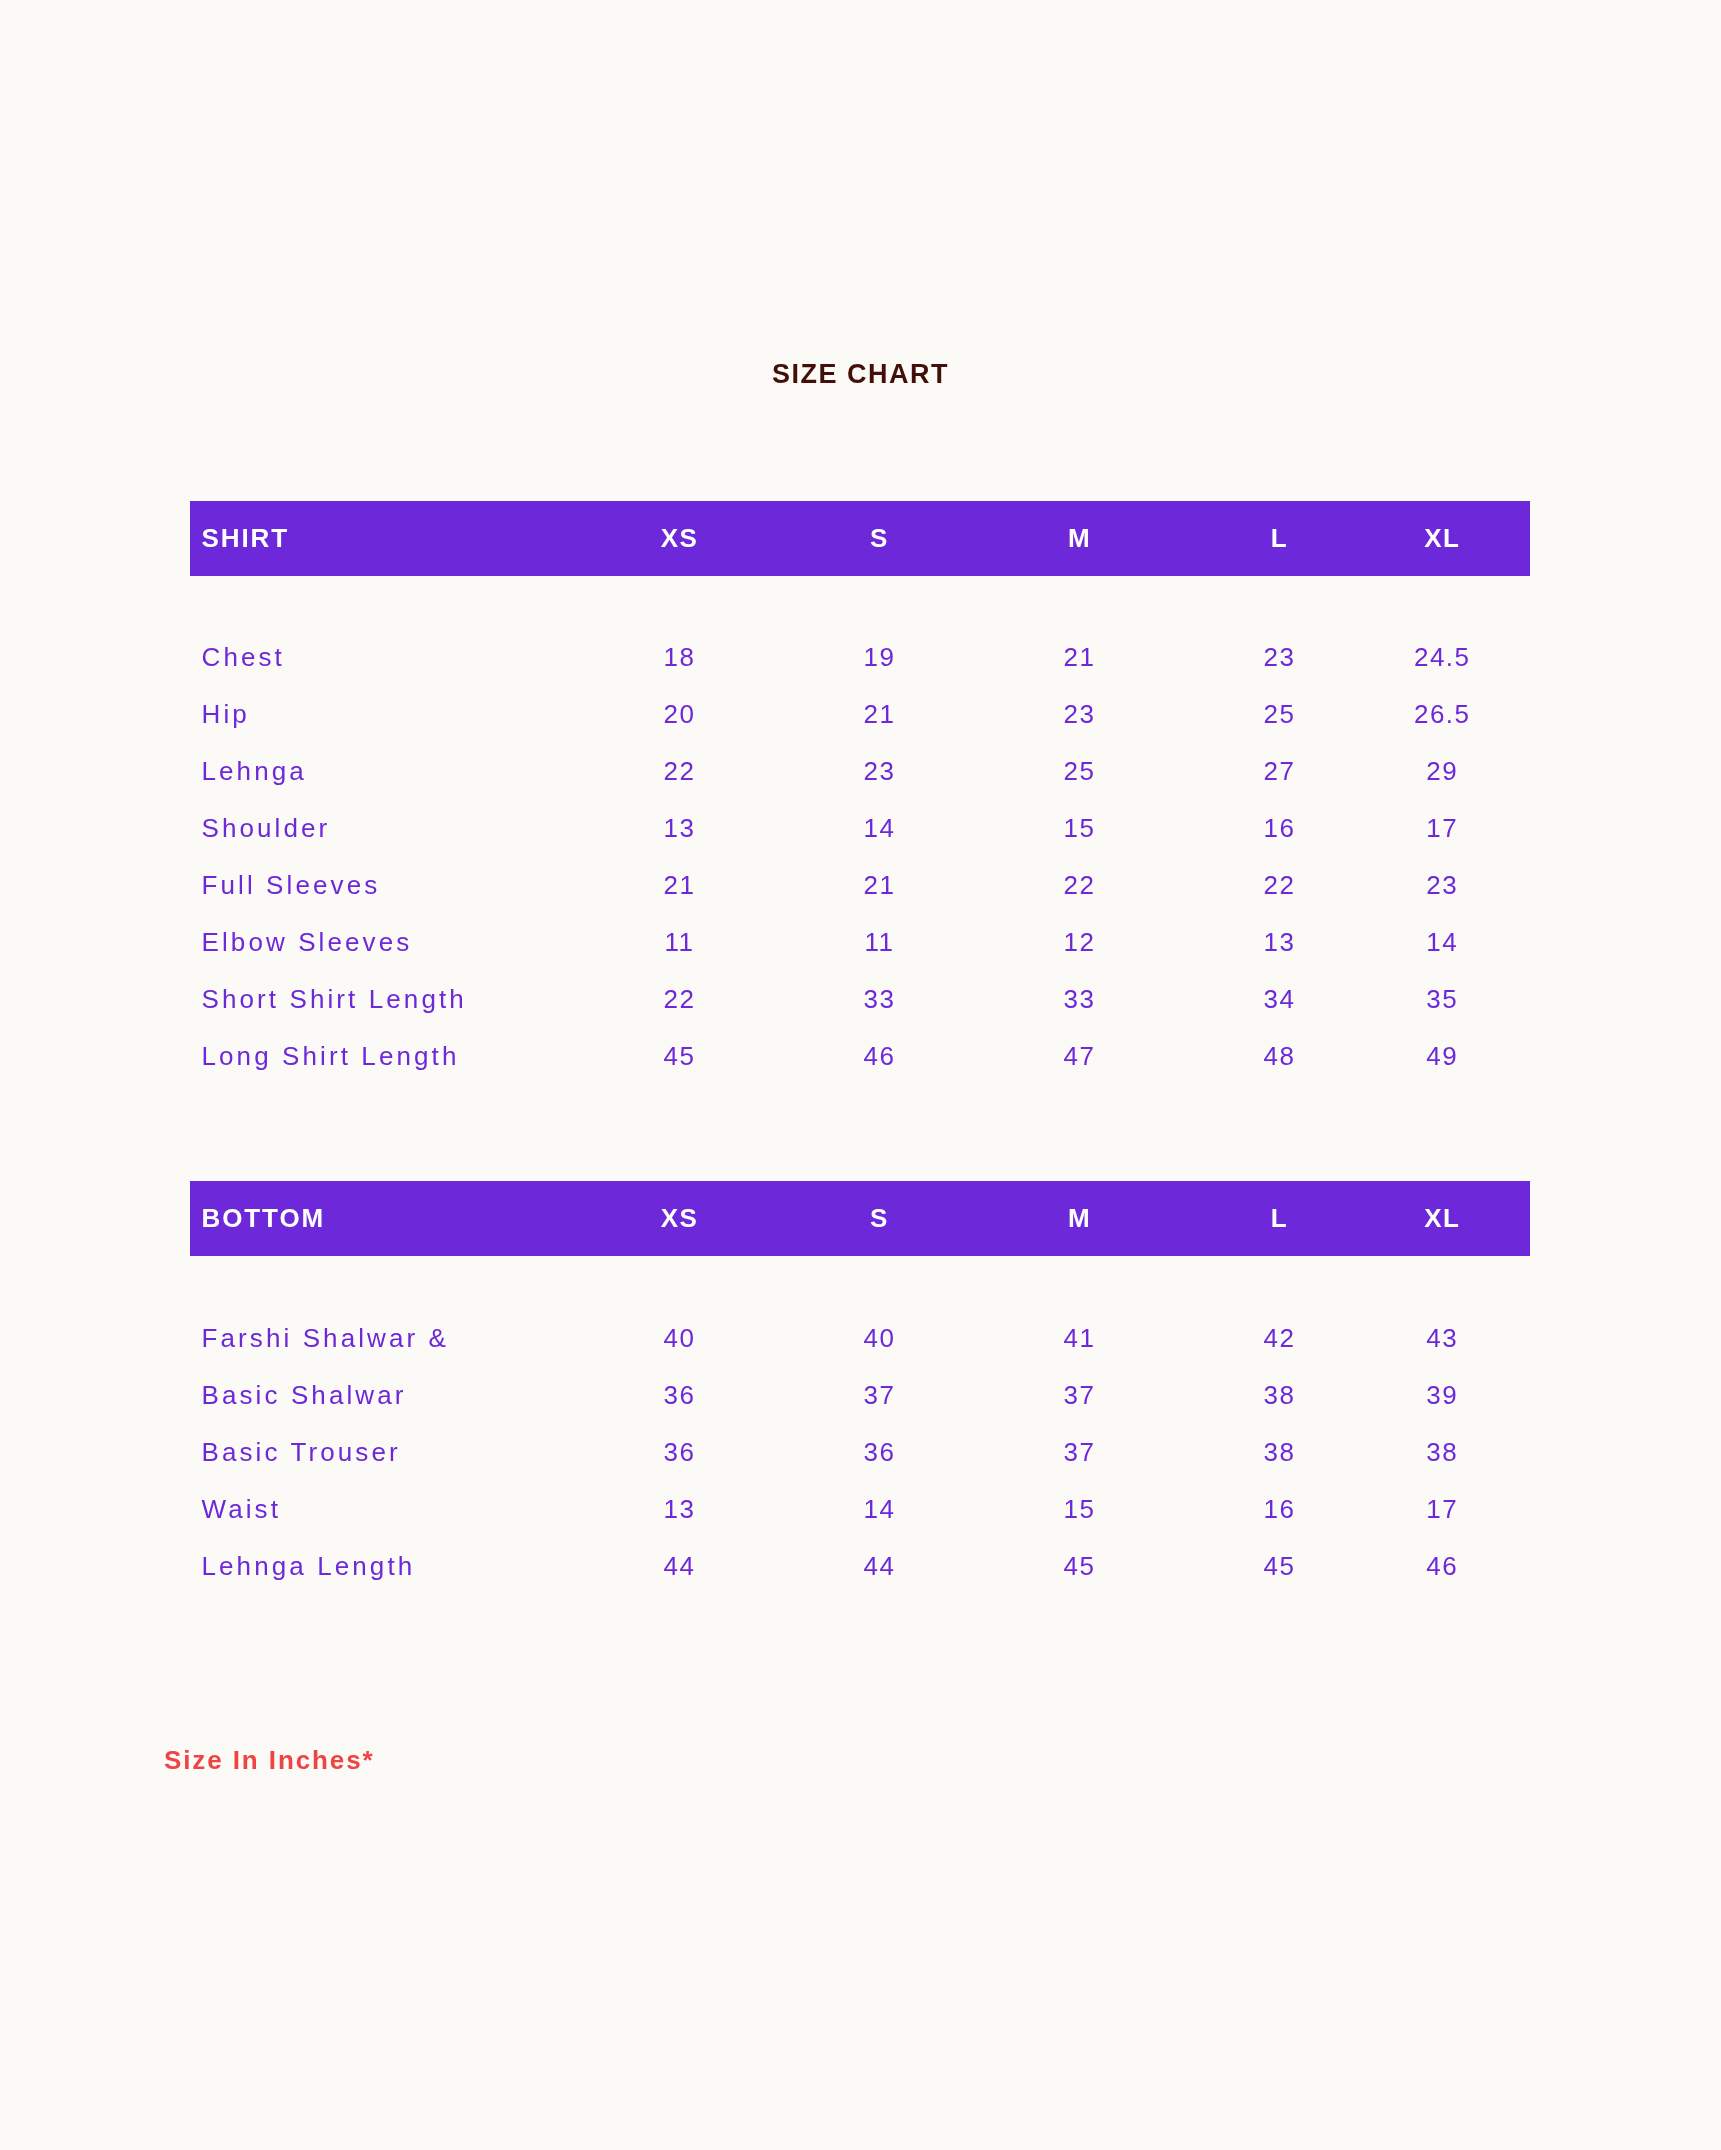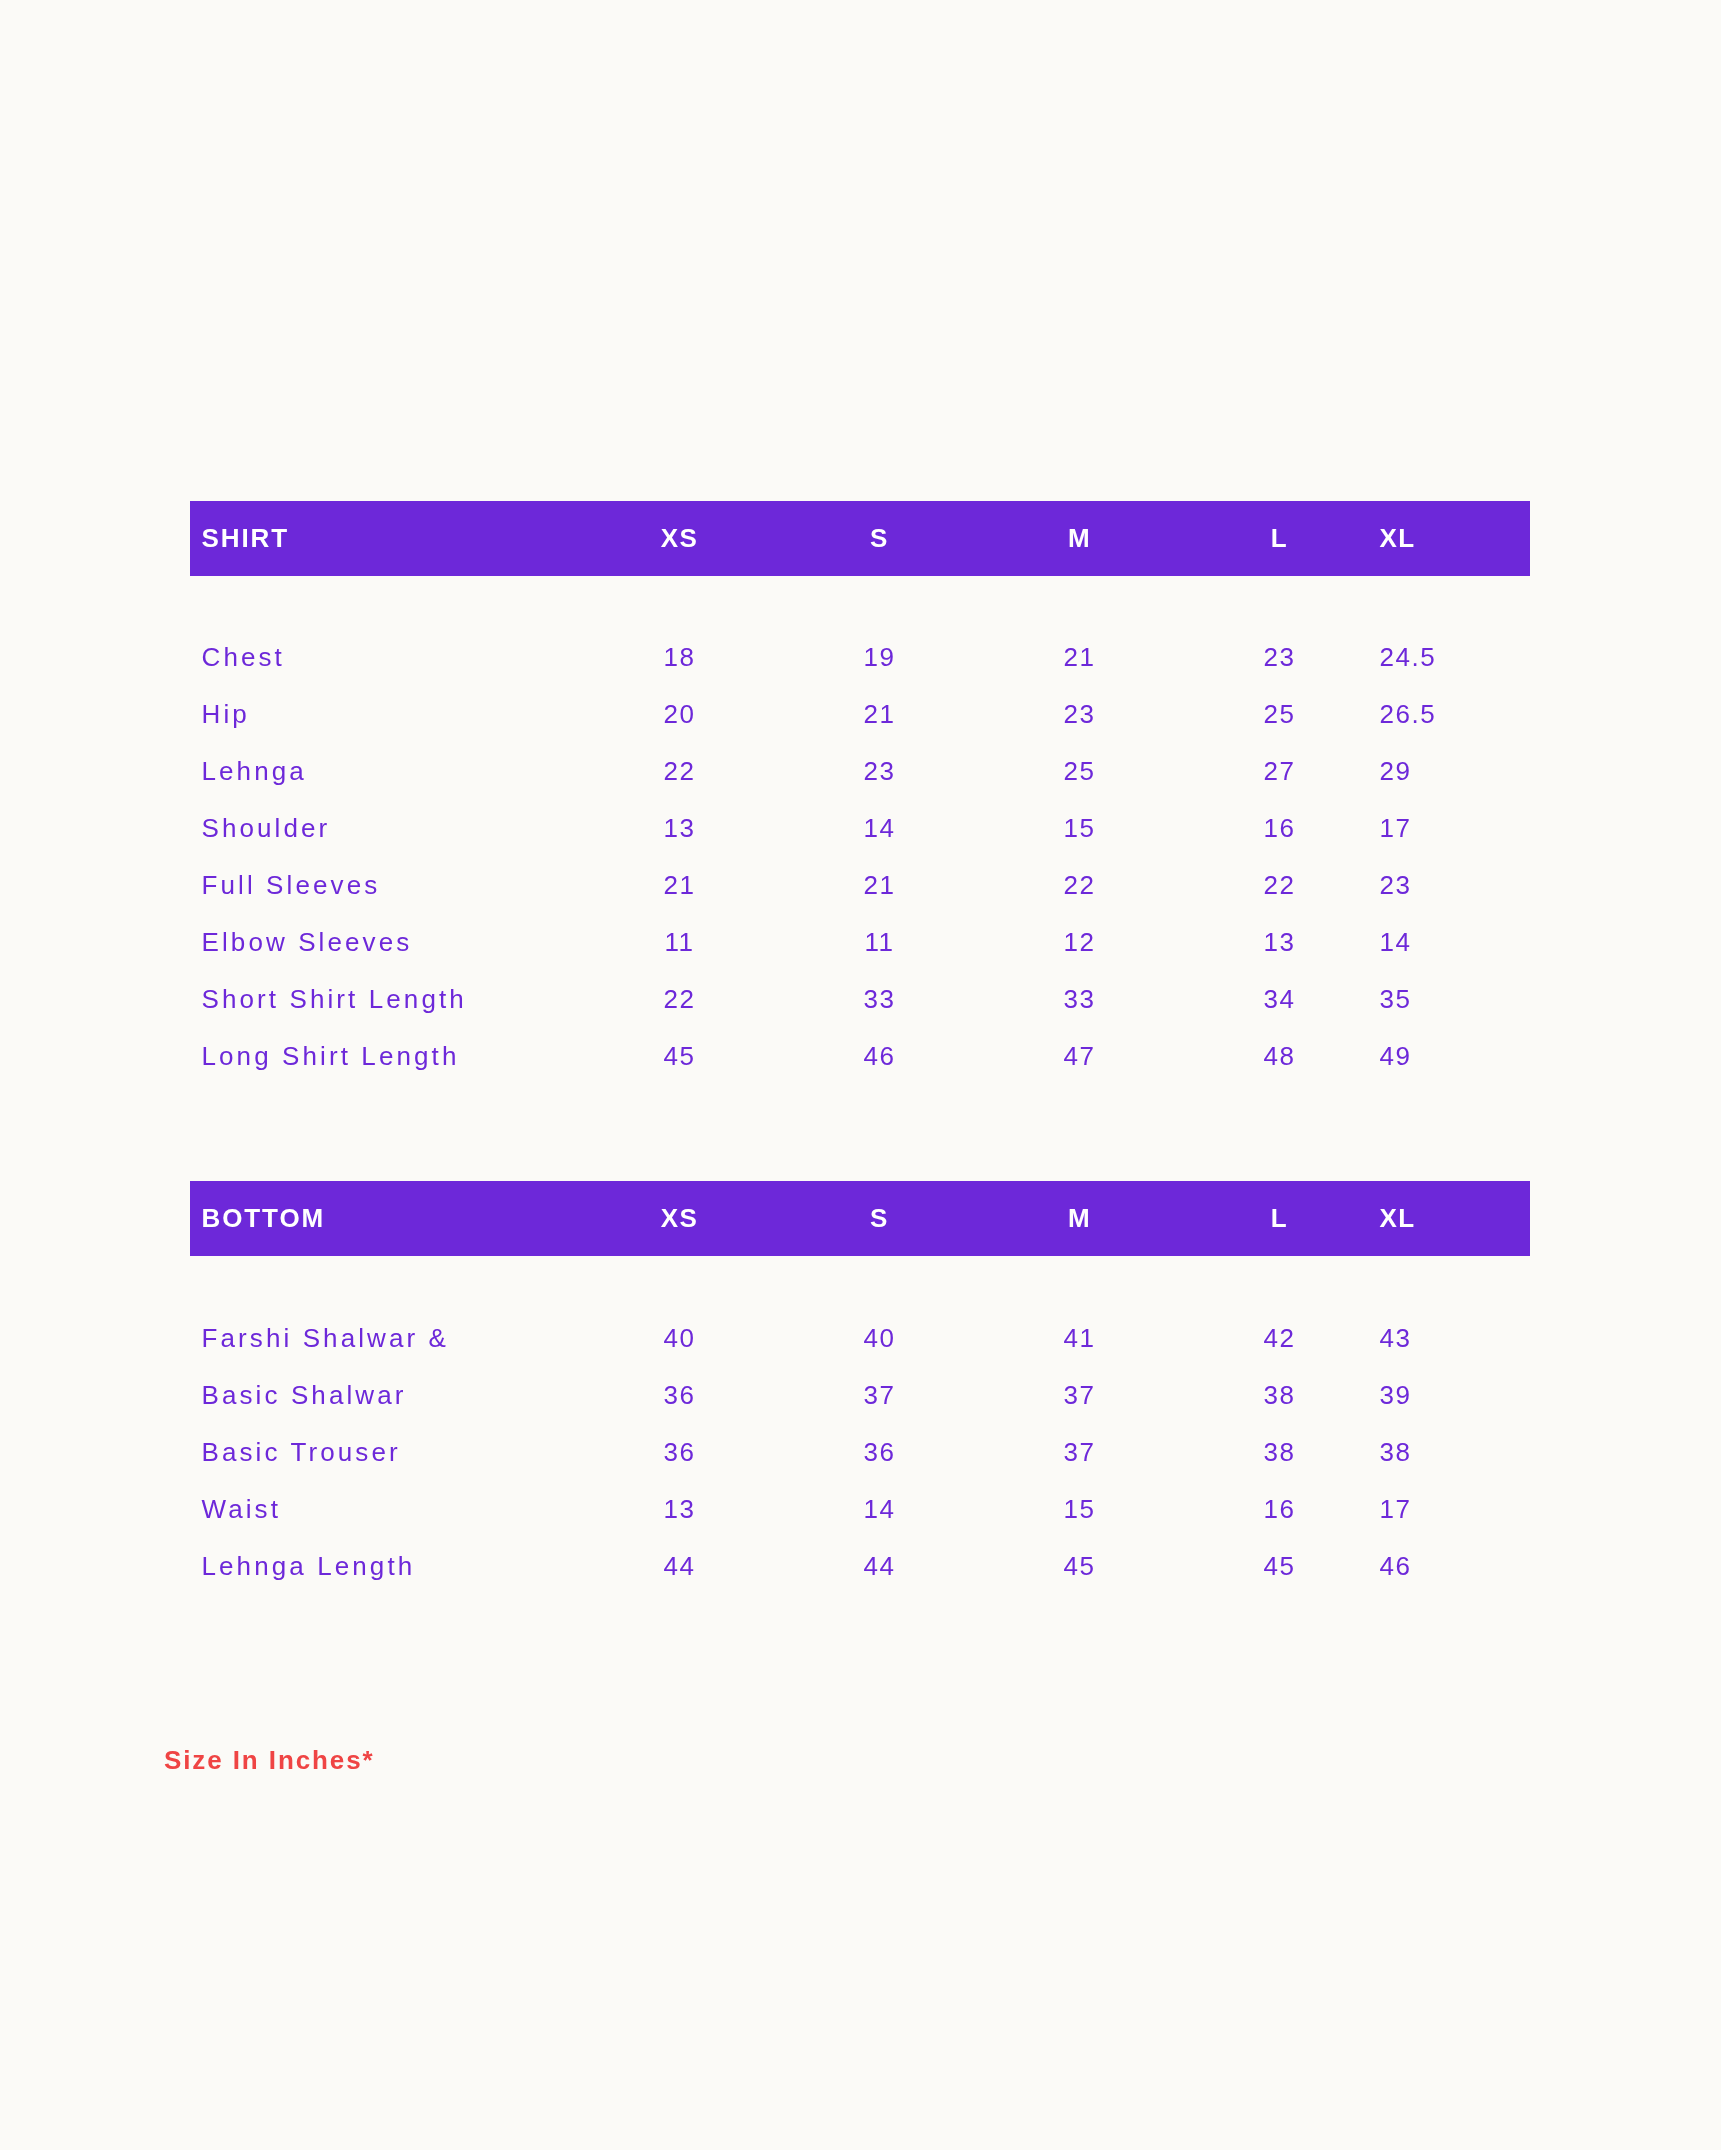--- a/index.html
+++ b/index.html
@@ -70,40 +70,41 @@
   .bar .label-cell { letter-spacing: 1.9px; }
   .size-cell {
     width: 200px;
     flex: 0 0 auto;
     text-align: center;
     letter-spacing: 1.5px;
   }
   .last-cell {
     flex: 1 1 auto;
     width: auto;
-    text-align: left;
+    text-align: center;
     padding-right: 25px;
   }
   .footnote {
     position: absolute;
     top: 1745px;
     left: 164px;
     font-size: 26px;
     font-weight: bold;
     letter-spacing: 1.9px;
     line-height: 31px;
     color: #ef4444;
     white-space: nowrap;
   }
 </style>
 </head>
 <body>
 
 <div class="page">
 
+  <h1 class="title">SIZE CHART</h1>
 
   <div class="bar" id="shirt-bar">
     <span class="cell label-cell">SHIRT</span>
     <span class="cell size-cell">XS</span>
     <span class="cell size-cell">S</span>
     <span class="cell size-cell">M</span>
     <span class="cell size-cell">L</span>
     <span class="cell size-cell last-cell">XL</span>
   </div>
 

